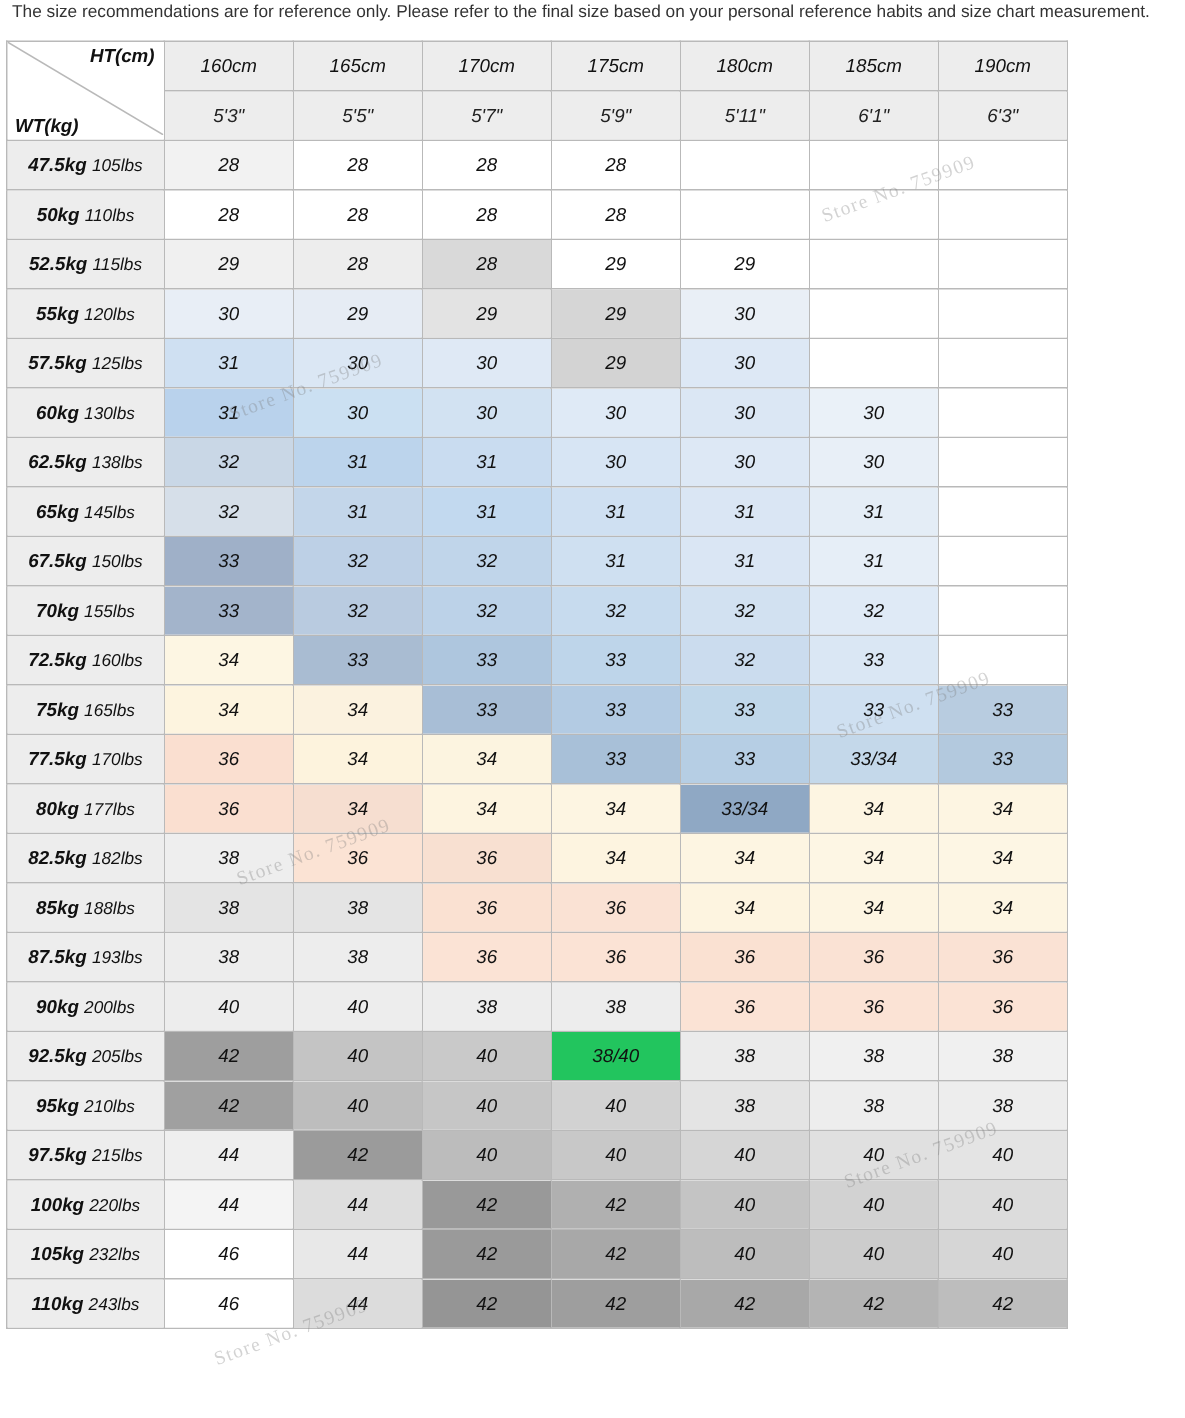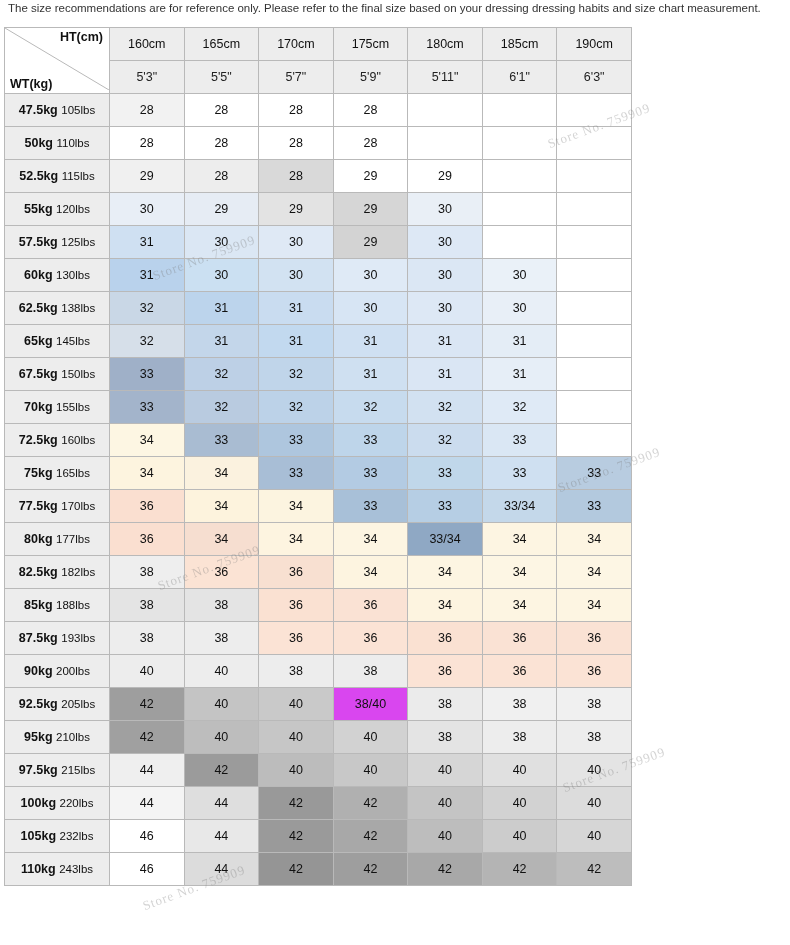--- a/index.html
+++ b/index.html
@@ -31,23 +31,24 @@
   }
   .subtitle {
     font-size: 11.5px;
     color: #333;
     line-height: 1.45;
     padding: 0 8px 0 8px;
     margin-bottom: 10px;
   }
   table.size-table {
     border-collapse: collapse;
-    width: 628px;
+    width: 708px;
     margin: 0 4px;
     table-layout: fixed;
+    font-style: italic;
   }
   table.size-table td, table.size-table th {
     border: 1px solid #b9b9b9;
     font-size: 12.5px;
     text-align: center;
     padding: 0;
     height: 32px;
     font-weight: normal;
     position: relative;
   }
@@ -118,21 +119,21 @@
     white-space: nowrap;
     font-family: "Liberation Serif", serif;
     letter-spacing: 1px;
   }
 </style>
 </head>
 <body>
 
 <div class="page">
 
-  <div class="subtitle">The size recommendations are for reference only. Please refer to the final size based on your dressing dressing habits and size chart measurement.</div>
+  <div class="subtitle">The size recommendations are for reference only. Please refer to the final size based on your personal reference habits and size chart measurement.</div>
 
   <table class="size-table">
     <tbody id="table-body">
         <tr>
           <td class="corner" rowspan="2">
             <div class="diag">
               <svg width="104" height="62" viewBox="0 0 104 62">
                 <line x1="0" y1="0" x2="104" y2="62" stroke="#b9b9b9" stroke-width="1"></line>
               </svg>
             </div>
@@ -334,21 +335,21 @@
           <td class="val" style="background: rgb(237, 237, 237);">38</td>
           <td class="val" style="background: rgb(251, 227, 213);">36</td>
           <td class="val" style="background: rgb(251, 227, 213);">36</td>
           <td class="val" style="background: rgb(251, 227, 213);">36</td>
         </tr>
         <tr>
           <td class="wt-cell"><span class="kg">92.5kg</span>&nbsp;<span class="lbs">205lbs</span></td>
           <td class="val" style="background: rgb(158, 158, 158);">42</td>
           <td class="val" style="background: rgb(196, 196, 196);">40</td>
           <td class="val" style="background: rgb(201, 201, 201);">40</td>
-          <td class="val" style="background: #d946ef;">38/40</td>
+          <td class="val" style="background: #22c55e;">38/40</td>
           <td class="val" style="background: rgb(235, 235, 235);">38</td>
           <td class="val" style="background: rgb(240, 240, 240);">38</td>
           <td class="val" style="background: rgb(240, 240, 240);">38</td>
         </tr>
         <tr>
           <td class="wt-cell"><span class="kg">95kg</span>&nbsp;<span class="lbs">210lbs</span></td>
           <td class="val" style="background: rgb(160, 160, 160);">42</td>
           <td class="val" style="background: rgb(189, 189, 189);">40</td>
           <td class="val" style="background: rgb(198, 198, 198);">40</td>
           <td class="val" style="background: rgb(210, 210, 210);">40</td>

